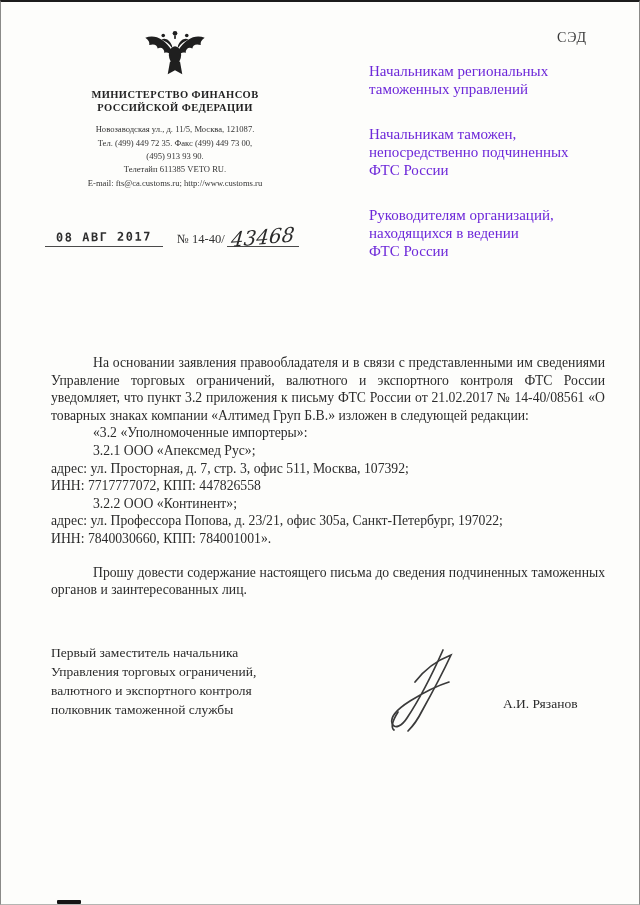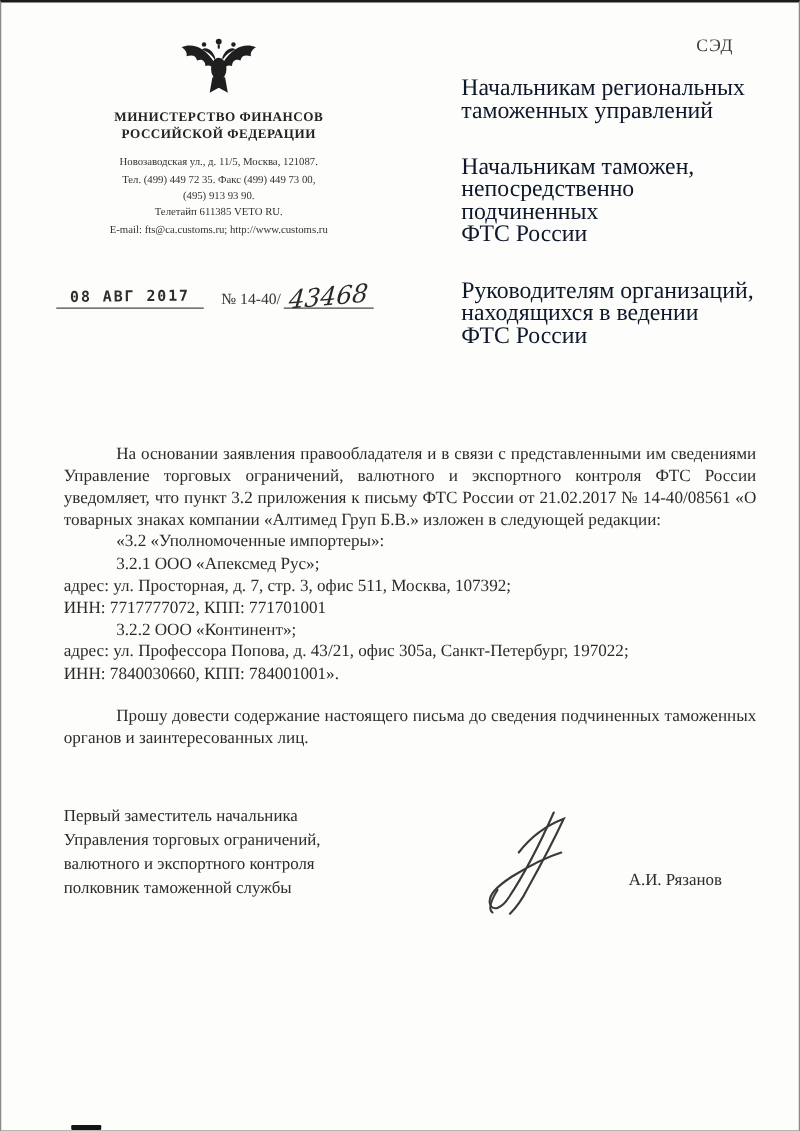--- a/index.html
+++ b/index.html
@@ -67,22 +67,22 @@
     transform:rotate(-5deg) skewX(-10deg); position:relative; top:3px;
   }
   .ref-line2 { margin-top:11px; display:flex; align-items:flex-end; }
   .blank { display:inline-block; border-bottom:1px solid #4a4a4a; height:13px; }
   .w84 { width:84px; margin:0 14px 0 4px; }
   .w112 { width:112px; margin-left:4px; }
 
   
   .addressees { position:absolute; left:368px; top:60px; width:236px; }
   .addressee {
-    font-size:19px; line-height:18px; white-space:pre-line;
-    margin-bottom:27px; color:#0f172a;
+    font-size:15px; line-height:18px; white-space:pre-line;
+    margin-bottom:27px; color:#6d28d9;
   }
 
   
   .subject {
     position:absolute; left:50px; top:277px; width:280px;
     font-size:13.5px; line-height:1.4; white-space:pre-line;
   }
 
   
   .body-text { position:absolute; left:50px; top:352px; width:554px; font-size:13.7px; line-height:17.6px; }
@@ -157,23 +157,23 @@
 находящихся в ведении
 ФТС России</div>
   </div>
 
 
   <div class="body-text">
     <p class="para">На основании заявления правообладателя и в связи с представленными им сведениями Управление торговых ограничений, валютного и экспортного контроля ФТС России уведомляет, что пункт 3.2 приложения к письму ФТС России от 21.02.2017 № 14-40/08561 «О товарных знаках компании «Алтимед Груп Б.В.» изложен в следующей редакции:</p>
     <div class="line indent">«3.2 «Уполномоченные импортеры»:</div>
     <div class="line indent">3.2.1 ООО «Апексмед Рус»;</div>
     <div class="line">адрес: ул. Просторная, д. 7, стр. 3, офис 511, Москва, 107392;</div>
-    <div class="line">ИНН: 7717777072, КПП: 771701001</div>
+    <div class="line">ИНН: 7717777072, КПП: 447826558</div>
     <div class="line indent">3.2.2 ООО «Континент»;</div>
-    <div class="line">адрес: ул. Профессора Попова, д. 43/21, офис 305а, Санкт-Петербург, 197022;</div>
+    <div class="line">адрес: ул. Профессора Попова, д. 23/21, офис 305а, Санкт-Петербург, 197022;</div>
     <div class="line">ИНН: 7840030660, КПП: 784001001».</div>
     <p class="para closing">Прошу довести содержание настоящего письма до сведения подчиненных таможенных органов и заинтересованных лиц.</p>
   </div>
 
   <div class="signoff">Первый заместитель начальника
 Управления торговых ограничений,
 валютного и экспортного контроля
 полковник таможенной службы</div>
 
   <svg class="signature-flourish" width="105" height="100" viewBox="0 0 105 100" aria-hidden="true">

